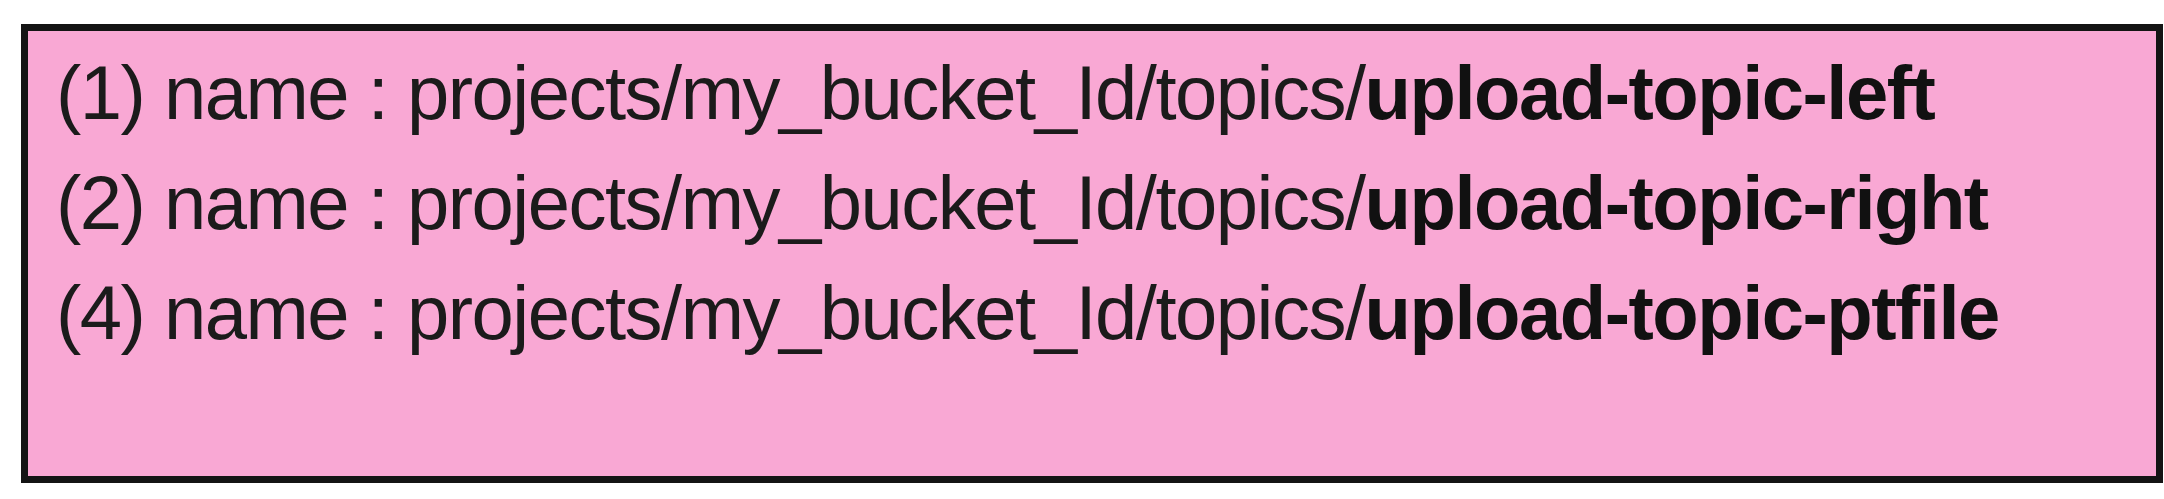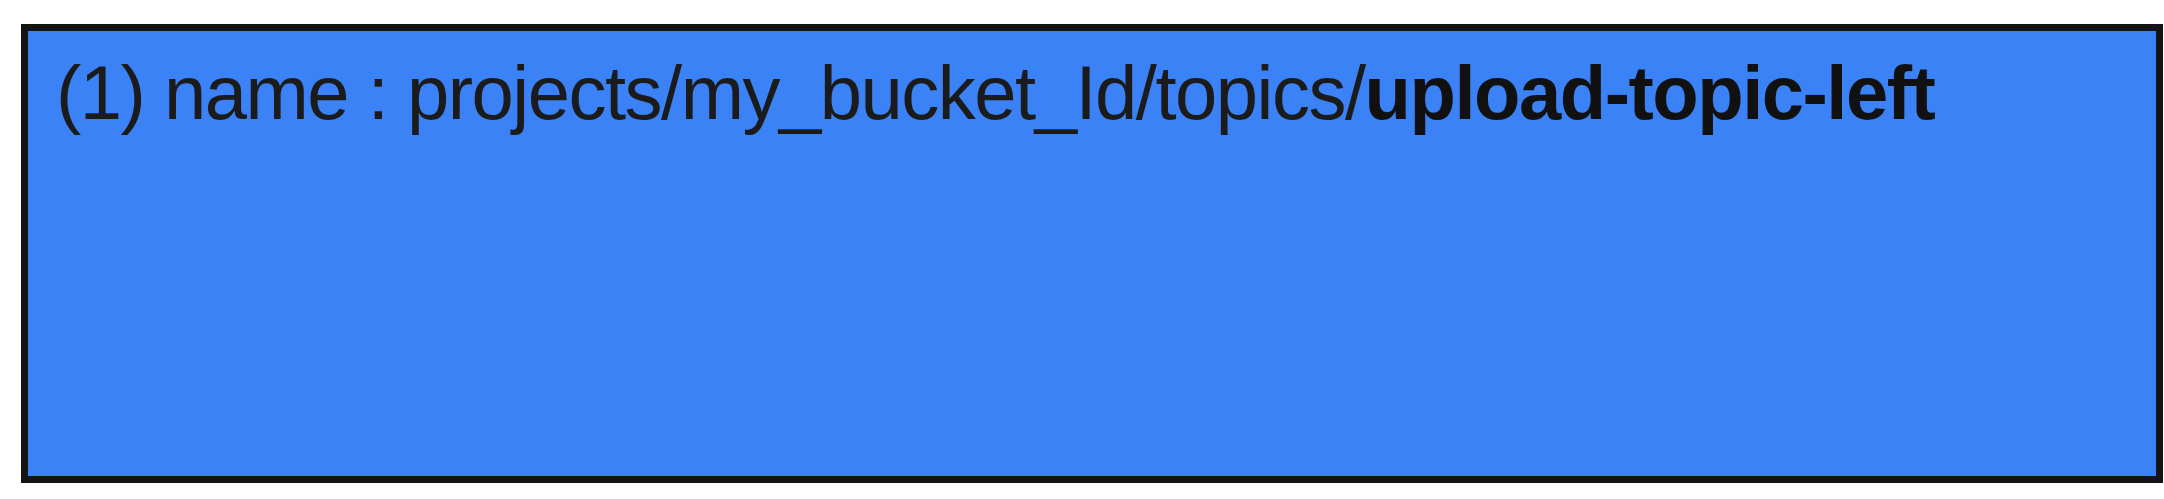--- a/index.html
+++ b/index.html
@@ -14,21 +14,21 @@
     background: #ffffff;
     font-family: "Liberation Sans", sans-serif;
   }
   .topics-box {
     position: absolute;
     left: 21px;
     top: 24px;
     width: 2100px;
     height: 438px;
     border: 7px solid #141414;
-    background: #3b82f6;
+    background: #f9a8d4;
     box-sizing: content-box;
     padding: 7px 0 0 28px;
   }
   .topic-line {
     height: 110px;
     line-height: 110px;
     font-size: 76px;
     letter-spacing: -1.5px;
     color: #1b1b1b;
     font-weight: 400;
@@ -42,17 +42,23 @@
 </head>
 <body>
 
 <div class="canvas">
   <div class="topics-box">
 
     <div class="topic-line">
       <span>(1) name : projects/my_bucket_Id/topics/</span><span class="topic-name">upload-topic-left</span>
     </div>
 
+    <div class="topic-line">
+      <span>(2) name : projects/my_bucket_Id/topics/</span><span class="topic-name">upload-topic-right</span>
+    </div>
 
 
+    <div class="topic-line">
+      <span>(4) name : projects/my_bucket_Id/topics/</span><span class="topic-name">upload-topic-ptfile</span>
+    </div>
 
   </div>
 </div>
 
 </body></html>

